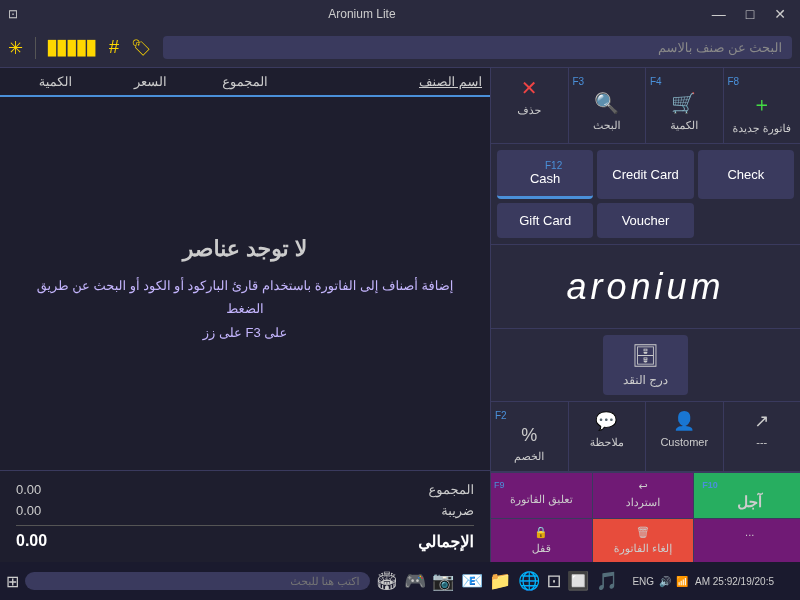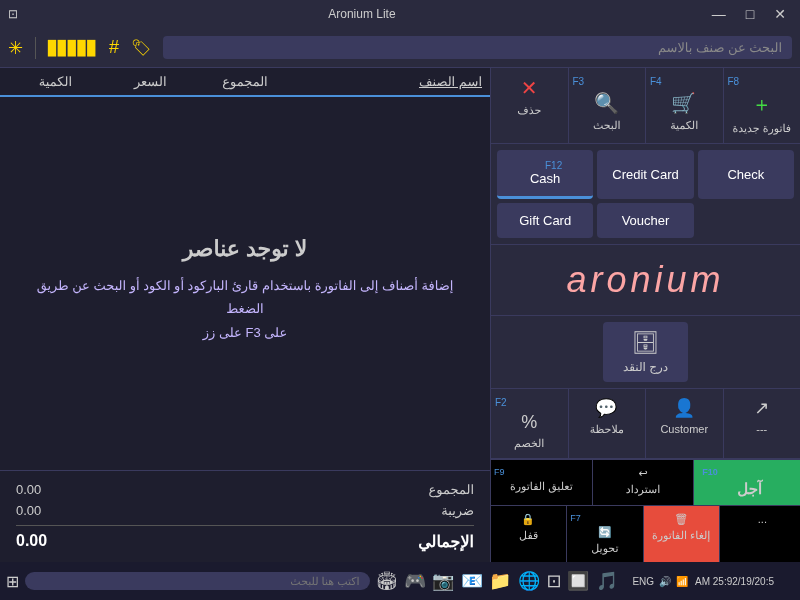--- a/index.html
+++ b/index.html
@@ -175,21 +175,21 @@
     .pay-fkey { font-size: 10px; color: #4a90d9; text-align: left; display: block; margin-left: 42px; }
 
     
     .logo-area {
       flex: 1;
       display: flex;
       align-items: center;
       justify-content: center;
       font-size: 36px;
       font-weight: 300;
-      color: #fca5a5;
+      color: #ffffff;
       letter-spacing: 4px;
       font-style: italic;
     }
 
     
     .cash-drawer-row {
       padding: 6px;
       border-top: 1px solid #3a3a5e;
       display: flex;
       justify-content: center;
@@ -259,21 +259,21 @@
       direction: rtl;
     }
     .taskbar-start { font-size: 16px; cursor: pointer; }
 
     .row-4btn {
       display: flex;
       border-top: 1px solid #3a3a5e;
     }
     .r4btn {
       flex: 1;
-      background: #000000;
+      background: #701a75;
       border: none;
       border-right: 1px solid #3a3a5e;
       color: #ccc;
       padding: 7px 3px;
       cursor: pointer;
       display: flex;
       flex-direction: column;
       align-items: center;
       gap: 3px;
       font-size: 11px;
@@ -433,25 +433,20 @@
         <span class="fkey">F10</span>
         <span>آجل</span>
       </button>
     </div>
 
     <div class="row-4btn">
       <button class="r4btn">
         <span class="icon">🔒</span>
         <span>قفل</span>
       </button>
-      <button class="r4btn">
-        <span class="fkey">F7</span>
-        <span class="icon">🔄</span>
-        <span>تحويل</span>
-      </button>
       <button class="r4btn cancel-red">
         <span class="icon">🗑</span>
         <span>إلغاء الفاتورة</span>
       </button>
       <button class="r4btn">
         <span>...</span>
       </button>
     </div>
 
   </div>

